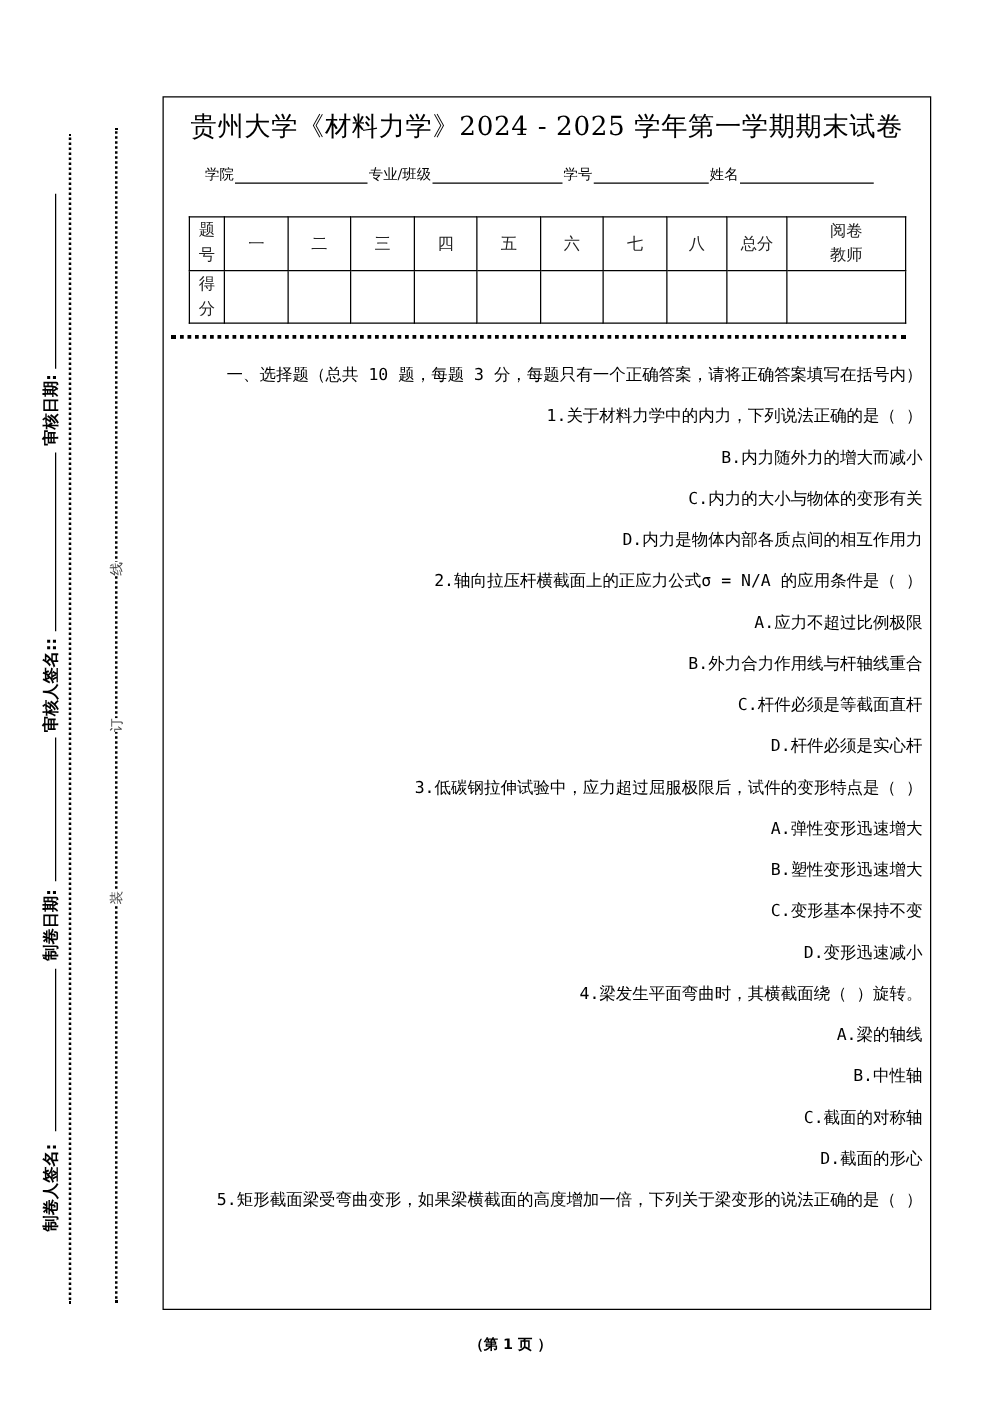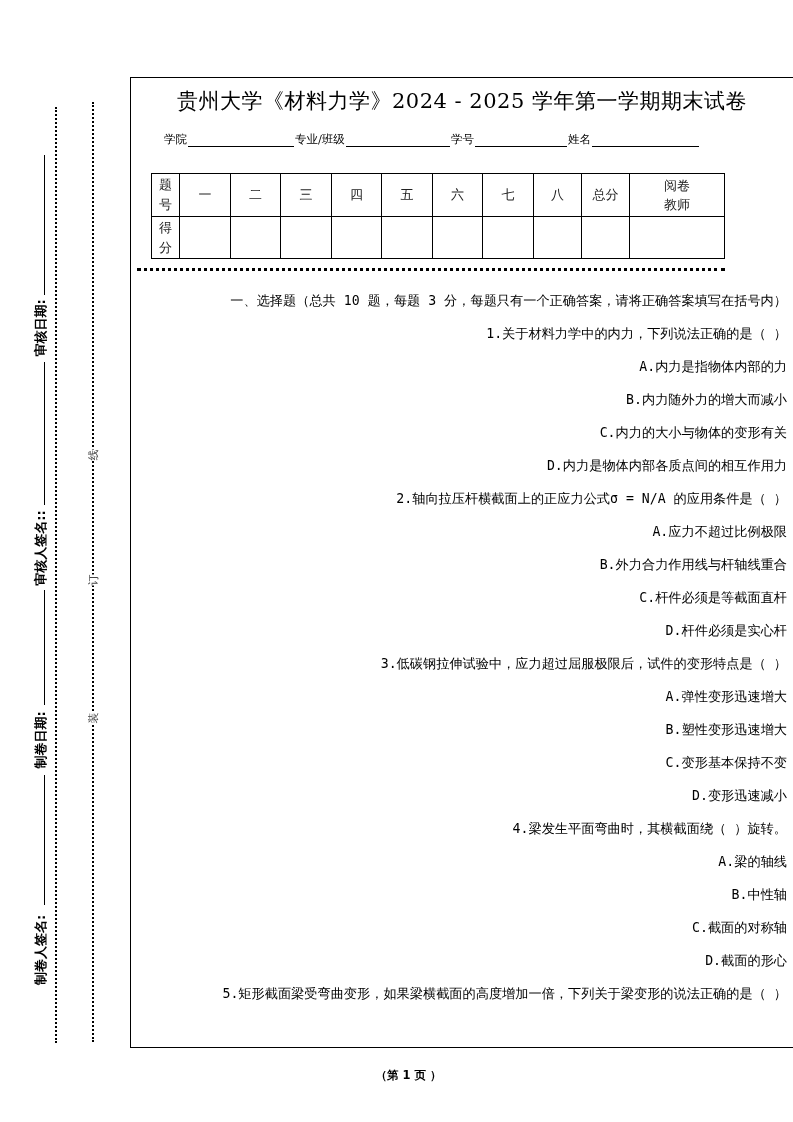--- a/index.html
+++ b/index.html
@@ -14,21 +14,21 @@
   .margin-rule { position: absolute; left: 44px; width: 0; border-left: 1.2px solid #000; }
 
   .rot-label { position: absolute; left: 41px; transform: translate(-50%, -50%) rotate(-90deg);
                white-space: nowrap; font-family: "DejaVu Sans", "Liberation Sans", sans-serif;
                font-weight: bold; font-size: 13px; letter-spacing: 0px; background: #fff; padding: 0 2px; }
 
   .bind-char { position: absolute; left: 93px; transform: translate(-50%, -50%) rotate(-90deg);
                font-size: 11px; color: #444; background: #fff; padding: 1px 0; }
 
   
-  .frame { position: absolute; left: 130px; top: 77px; width: 664px; height: 971px;
+  .frame { position: absolute; left: 130px; top: 77px; width: 615px; height: 971px;
            border: 1.4px solid #000; box-sizing: border-box; }
 
   .title { position: absolute; left: 0; right: 0; top: 9px; text-align: center;
            font-size: 21px; letter-spacing: 0.5px; }
 
   .info-row { position: absolute; left: 33px; top: 54px; font-size: 11.5px; display: flex; align-items: flex-end; }
   .info-row .lbl { white-space: nowrap; }
   .info-row .blank { display: inline-block; border-bottom: 1px solid #000; height: 12px; margin: 0 1px; }
 
   table.score { position: absolute; left: 20px; top: 95px; border-collapse: collapse;
@@ -124,21 +124,20 @@
     </tr>
   </tbody>
     </table>
 
   <div class="sep"></div>
 
   <div class="content">
     <p class="sec-head">一、选择题（总共 10 题，每题 3 分，每题只有一个正确答案，请将正确答案填写在括号内）</p>
 
     <p class="q"><span class="num">1.</span><span>关于材料力学中的内力，下列说法正确的是（  ）</span></p>
-    <p class="opt"><span class="key">A.</span><span>内力是指物体内部的力</span></p>
     <p class="opt"><span class="key">B.</span><span>内力随外力的增大而减小</span></p>
     <p class="opt"><span class="key">C.</span><span>内力的大小与物体的变形有关</span></p>
     <p class="opt"><span class="key">D.</span><span>内力是物体内部各质点间的相互作用力</span></p>
 
     <p class="q"><span class="num">2.</span><span>轴向拉压杆横截面上的正应力公式σ = N/A 的应用条件是（  ）</span></p>
     <p class="opt"><span class="key">A.</span><span>应力不超过比例极限</span></p>
     <p class="opt"><span class="key">B.</span><span>外力合力作用线与杆轴线重合</span></p>
     <p class="opt"><span class="key">C.</span><span>杆件必须是等截面直杆</span></p>
     <p class="opt"><span class="key">D.</span><span>杆件必须是实心杆</span></p>
 

